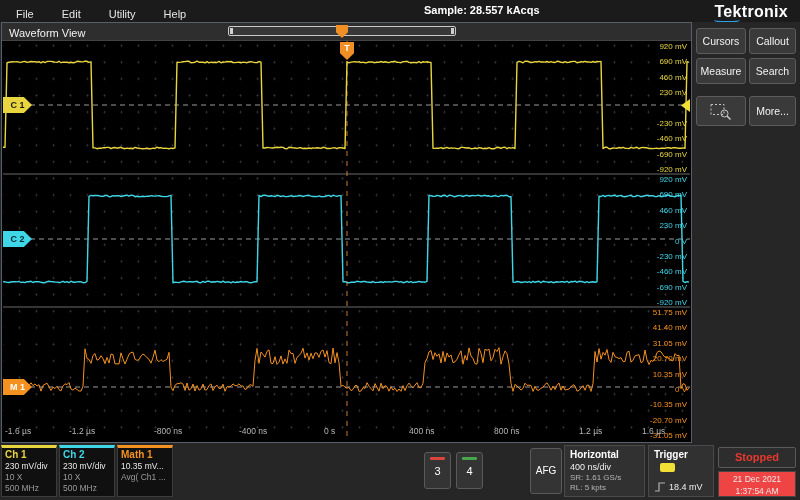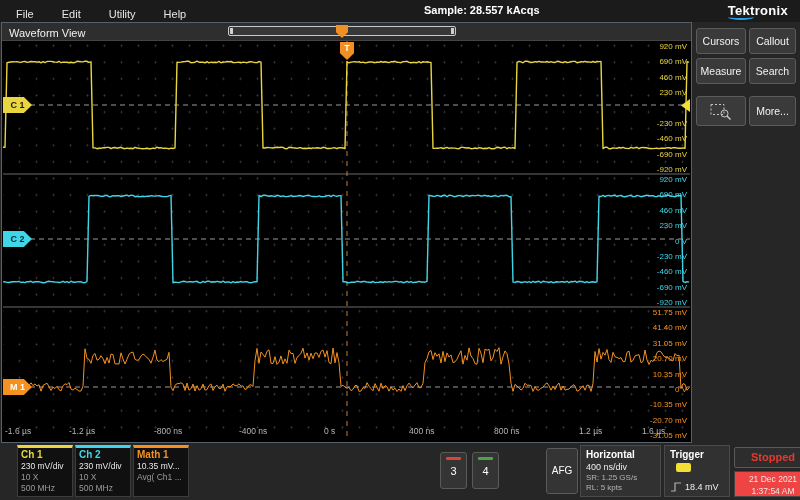--- a/index.html
+++ b/index.html
@@ -4,21 +4,21 @@
 <style>
   html,body{margin:0;padding:0;}
   body{width:800px;height:500px;background:#262626;font-family:"Liberation Sans",sans-serif;overflow:hidden;}
   .screen{position:relative;width:800px;height:500px;background:#262626;}
 
   
   .topbar{position:absolute;left:0;top:0;width:800px;height:22px;background:#1b1b1b;}
   .menus{position:absolute;left:4px;top:0;height:28px;display:flex;align-items:center;}
   .menu-item{font-size:11px;color:#e6e6e6;padding:0 16px 0 12px;cursor:default;}
   .sample{position:absolute;left:424px;top:4px;font-size:11px;font-weight:bold;color:#fff;}
-  .logo{position:absolute;right:12px;top:3px;font-size:13px;font-weight:bold;color:#fff;letter-spacing:.3px;}
+  .logo{position:absolute;right:12px;top:3px;font-size:16px;font-weight:bold;color:#fff;letter-spacing:.3px;}
   .logo .swoosh{position:absolute;left:0;bottom:-2px;width:26px;height:4px;border-bottom:2px solid #2b9fe8;border-radius:0 0 100% 100%;}
 
   
   .wregion{position:absolute;left:1px;top:22px;width:691px;height:421px;background:#000;border:1px solid #56606a;box-sizing:border-box;}
   .wheader{position:relative;height:17px;background:#2e2e2e;border-bottom:1px solid #444;}
   .wtitle{font-size:11px;color:#f2f2f2;padding-left:7px;line-height:17px;}
   .zoombracket{position:absolute;left:226px;top:3px;width:228px;height:10px;border:1px solid #c9c9c9;border-radius:2px;background:rgba(255,255,255,.05);box-sizing:border-box;}
   .zoombracket::before,.zoombracket::after{content:"";position:absolute;top:1px;width:3px;height:6px;background:#cfcfcf;}
   .zoombracket::before{left:1px;} .zoombracket::after{right:1px;}
   .trig-top{position:absolute;left:334px;top:2px;width:12px;height:13px;background:#f08f24;
@@ -37,21 +37,21 @@
           font-size:9px;font-weight:bold;color:#fff;text-align:center;line-height:12px;}
   .trig-level-arrow{position:absolute;right:0;top:58px;width:9px;height:13px;background:#f2df35;
           clip-path:polygon(100% 0,0 50%,100% 100%);}
 
   
   .sidepanel{position:absolute;left:692px;top:22px;width:108px;height:421px;background:#262626;padding-left:8px;}
   .side-btn{position:absolute;background:#3a3a3a;border:1px solid #5c5c5c;border-radius:3px;color:#f2f2f2;
             font-size:10.5px;display:flex;align-items:center;justify-content:center;box-sizing:border-box;cursor:default;}
 
   
-  .bottombar{position:absolute;left:16px;top:443px;width:725px;height:57px;background:#262626;}
+  .bottombar{position:absolute;left:0;top:443px;width:725px;height:57px;background:#262626;}
   .chan-badge{position:absolute;top:2px;width:56px;height:52px;background:#101010;border:1px solid #3c3c3c;
               border-top-width:3px;box-sizing:border-box;padding:1px 3px;cursor:default;}
   .chan-badge .nm{font-size:10px;font-weight:bold;line-height:12px;}
   .chan-badge .ln{font-size:8.5px;color:#e8e8e8;line-height:11px;white-space:nowrap;}
   .chan-badge .ln.dim{color:#9a9a9a;}
   .pbtn{position:absolute;background:#343434;border:1px solid #5a5a5a;border-radius:3px;box-sizing:border-box;
         color:#fff;text-align:center;cursor:default;}
   #btn3{left:424px;top:9px;width:27px;height:37px;font-size:11px;}
   #btn4{left:456px;top:9px;width:27px;height:37px;font-size:11px;}
   .dash{display:block;width:15px;height:3px;margin:4px auto 5px;border-radius:1px;}
@@ -197,21 +197,21 @@
       <i class="dash" id="dash4" style="background: rgb(71, 166, 71);"></i>
       <span>4</span>
     </div>
     <div class="pbtn" id="afg">
       <span>AFG</span>
     </div>
 
     <div class="tile hor">
       <div class="t1">Horizontal</div>
       <div class="t2">400 ns/div</div>
-      <div class="t3">SR: 1.25 GS/s</div>
+      <div class="t3">SR: 1.61 GS/s</div>
       <div class="t3">RL: 5 kpts</div>
     </div>
 
     <div class="tile trg">
       <div class="t1">
         <span>Trigger</span><i class="trig-pill" id="trig-pill" style="background: rgb(242, 223, 53);"></i>
       </div>
       <div class="t2">
         <svg width="12" height="10" viewBox="0 0 12 10">
           <path d="M1 9 H5 V1 H11" stroke="#b0b0b0" stroke-width="1.2" fill="none"></path>

